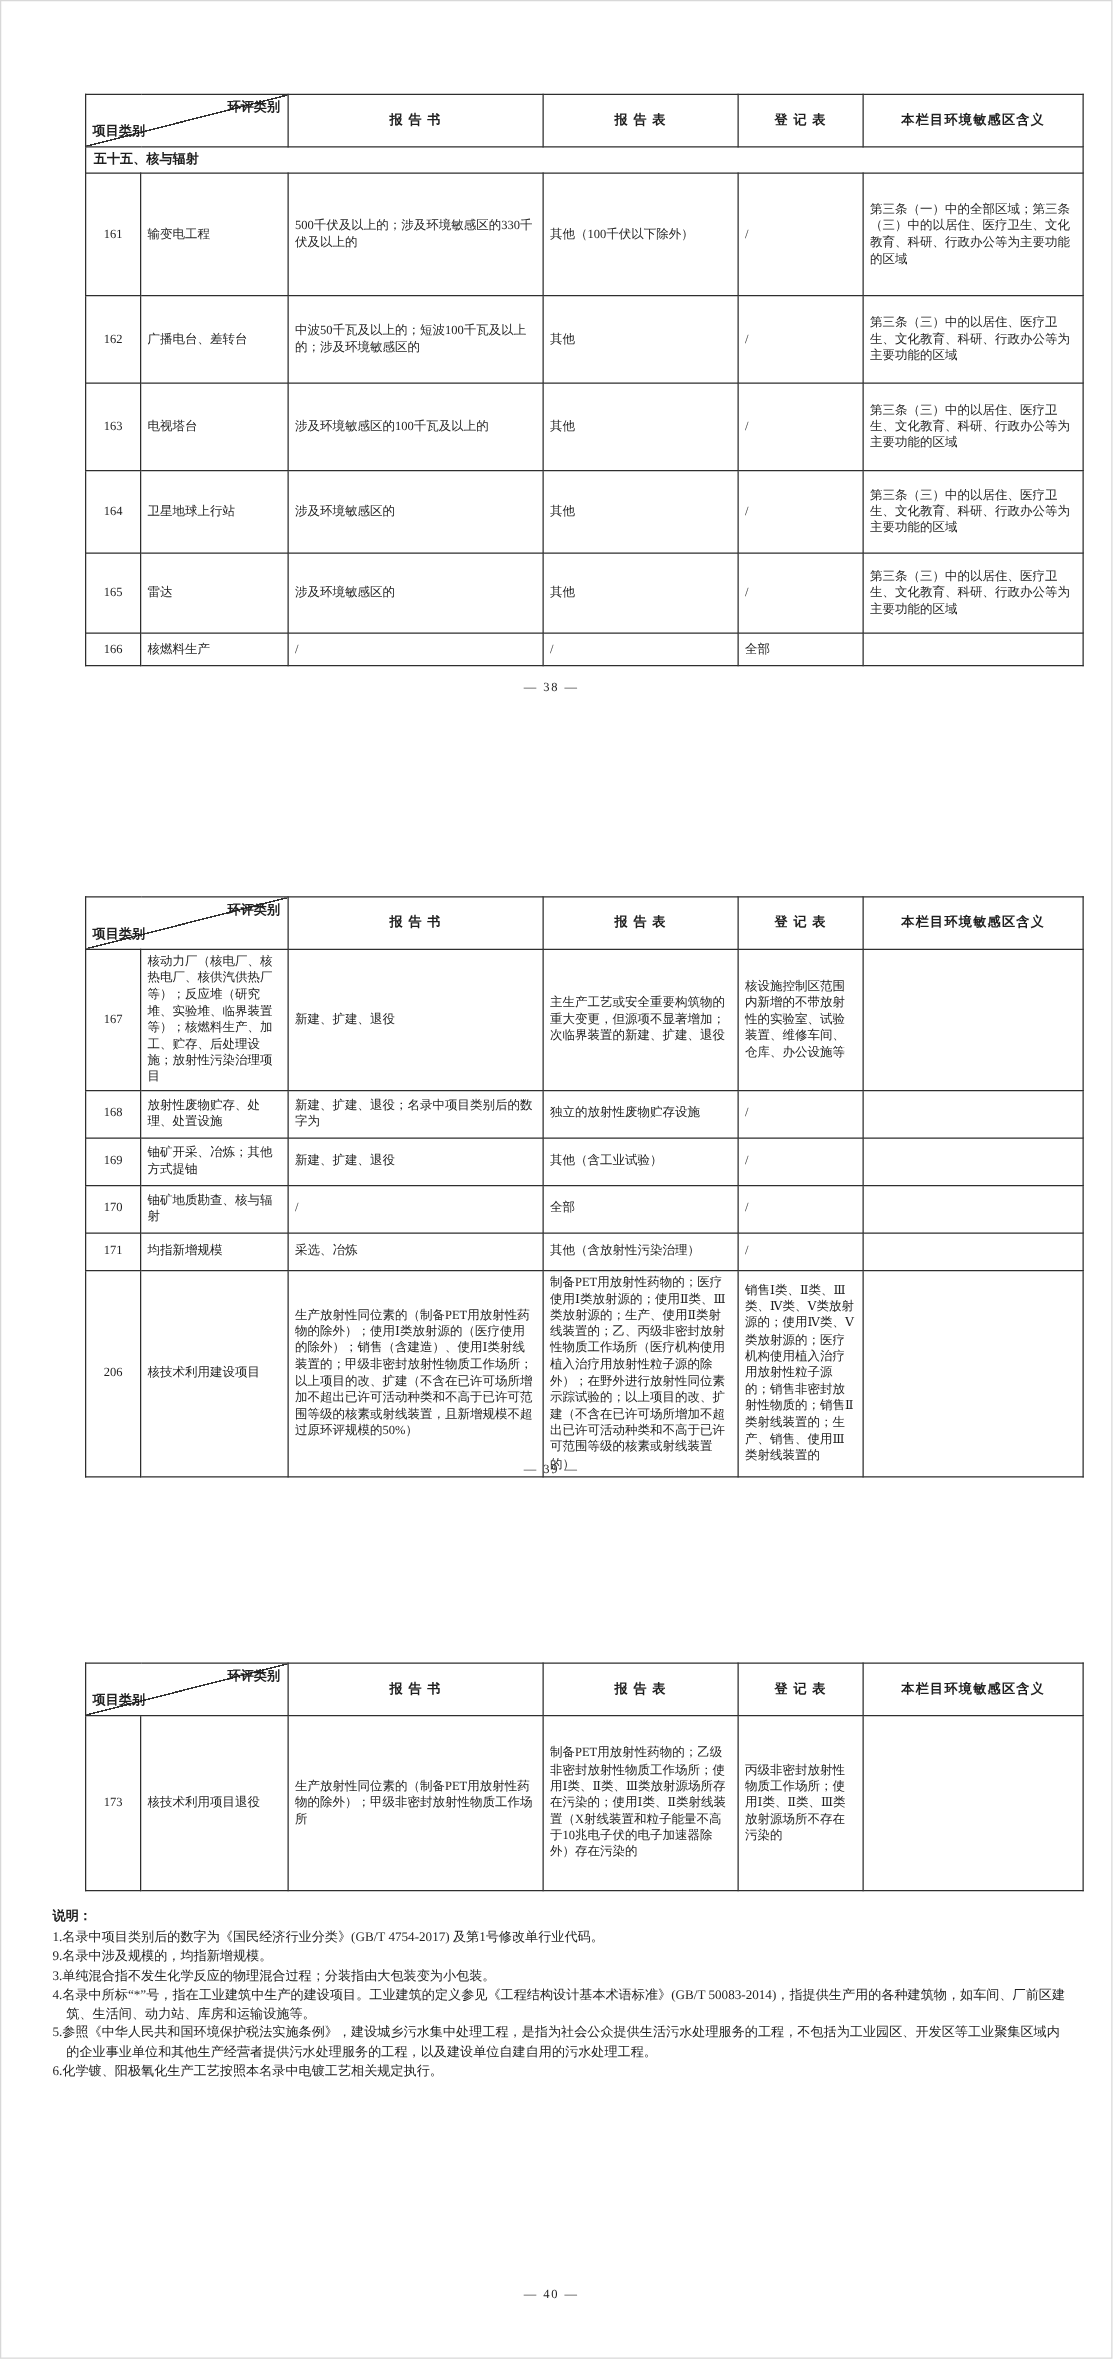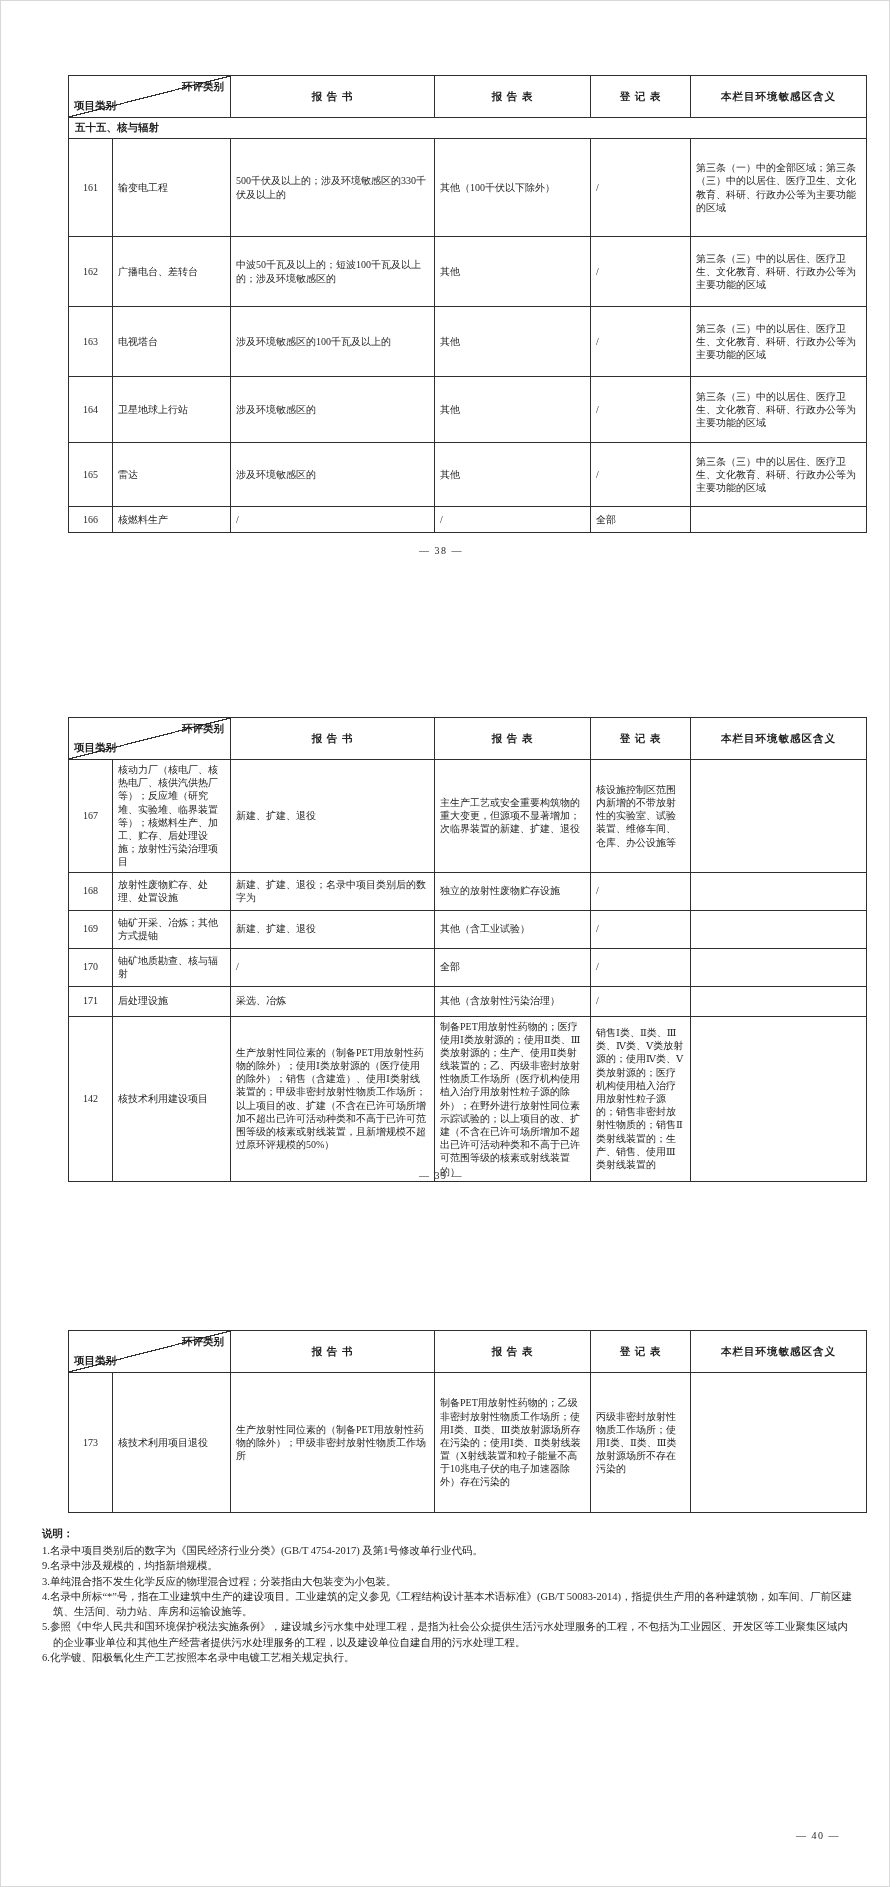--- a/index.html
+++ b/index.html
@@ -16,21 +16,21 @@
   .hcell{text-align:center;font-weight:bold;font-size:10.5px;letter-spacing:1px;}
   .corner{position:relative;padding:0;}
   .diag{position:absolute;inset:0;
     background:linear-gradient(to bottom right,transparent calc(50% - 0.6px),#333 calc(50% - 0.6px),#333 calc(50% + 0.6px),transparent calc(50% + 0.6px));}
   .corner-top{position:absolute;top:4px;right:6px;font-weight:bold;font-size:10.5px;}
   .corner-bottom{position:absolute;bottom:4px;left:5px;font-weight:bold;font-size:10.5px;}
   .section{font-weight:bold;font-size:10.5px;padding:2px 6px;text-align:left;}
   .c-id{text-align:center;padding:3px 2px;}
   .pagenum{position:absolute;left:42px;width:798px;text-align:center;
     font-size:10px;letter-spacing:1.5px;}
-  .pn38{top:545px;} .pn39{top:1170px;} .pn40{top:1830px;text-align:right;}
+  .pn38{top:545px;} .pn39{top:1170px;} .pn40{top:1830px;}
   .notes{position:absolute;top:1526px;left:42px;width:816px;font-size:10.5px;line-height:1.45;}
   .notes-title{font-weight:bold;margin-bottom:2px;}
   .note{padding-left:11px;text-indent:-11px;}
 </style>
 </head>
 <body>
 
 <div class="page-frame"></div>
 
 <div class="t-wrap t1">
@@ -160,28 +160,28 @@
     <tr style="height:38px">
       <td class="c-id">170</td>
       <td>铀矿地质勘查、核与辐射</td>
       <td>/</td>
       <td>全部</td>
       <td>/</td>
       <td></td>
     </tr>
     <tr style="height:30px">
       <td class="c-id">171</td>
-      <td>后处理设施</td>
+      <td>均指新增规模</td>
       <td>采选、冶炼</td>
       <td>其他（含放射性污染治理）</td>
       <td>/</td>
       <td></td>
     </tr>
     <tr style="height:150px">
-      <td class="c-id">142</td>
+      <td class="c-id">206</td>
       <td>核技术利用建设项目</td>
       <td>生产放射性同位素的（制备PET用放射性药物的除外）；使用Ⅰ类放射源的（医疗使用的除外）；销售（含建造）、使用Ⅰ类射线装置的；甲级非密封放射性物质工作场所；以上项目的改、扩建（不含在已许可场所增加不超出已许可活动种类和不高于已许可范围等级的核素或射线装置，且新增规模不超过原环评规模的50%）</td>
       <td>制备PET用放射性药物的；医疗使用Ⅰ类放射源的；使用Ⅱ类、Ⅲ类放射源的；生产、使用Ⅱ类射线装置的；乙、丙级非密封放射性物质工作场所（医疗机构使用植入治疗用放射性粒子源的除外）；在野外进行放射性同位素示踪试验的；以上项目的改、扩建（不含在已许可场所增加不超出已许可活动种类和不高于已许可范围等级的核素或射线装置的）</td>
       <td>销售Ⅰ类、Ⅱ类、Ⅲ类、Ⅳ类、Ⅴ类放射源的；使用Ⅳ类、Ⅴ类放射源的；医疗机构使用植入治疗用放射性粒子源的；销售非密封放射性物质的；销售Ⅱ类射线装置的；生产、销售、使用Ⅲ类射线装置的</td>
       <td></td>
     </tr>
   </tbody>
     </table>
 </div>
 <div class="pagenum pn39">— 39 —</div>

